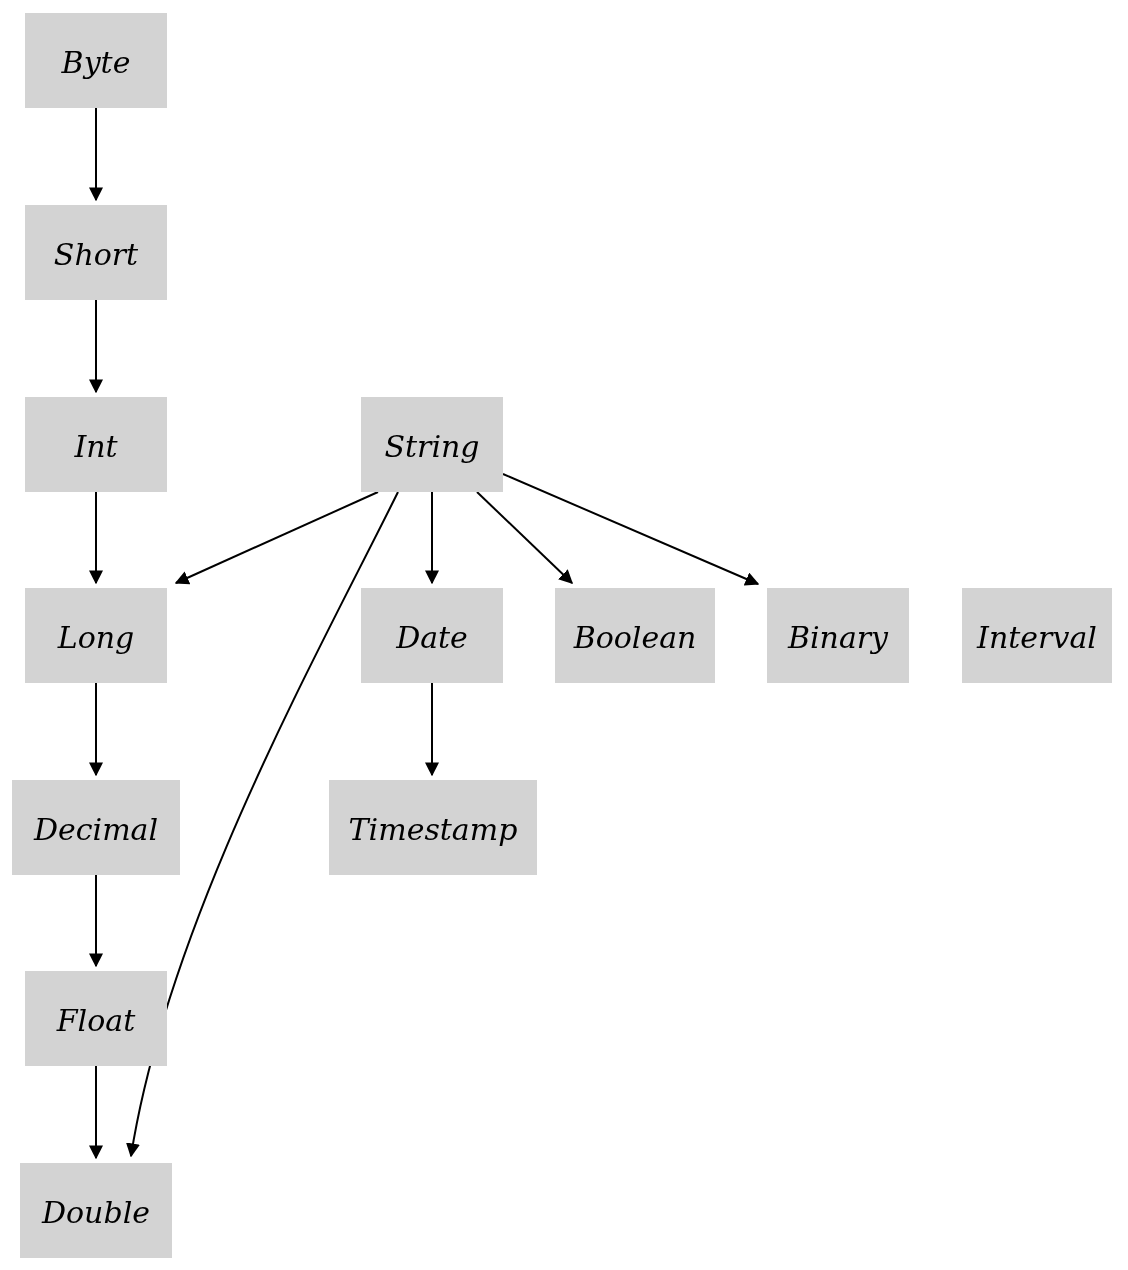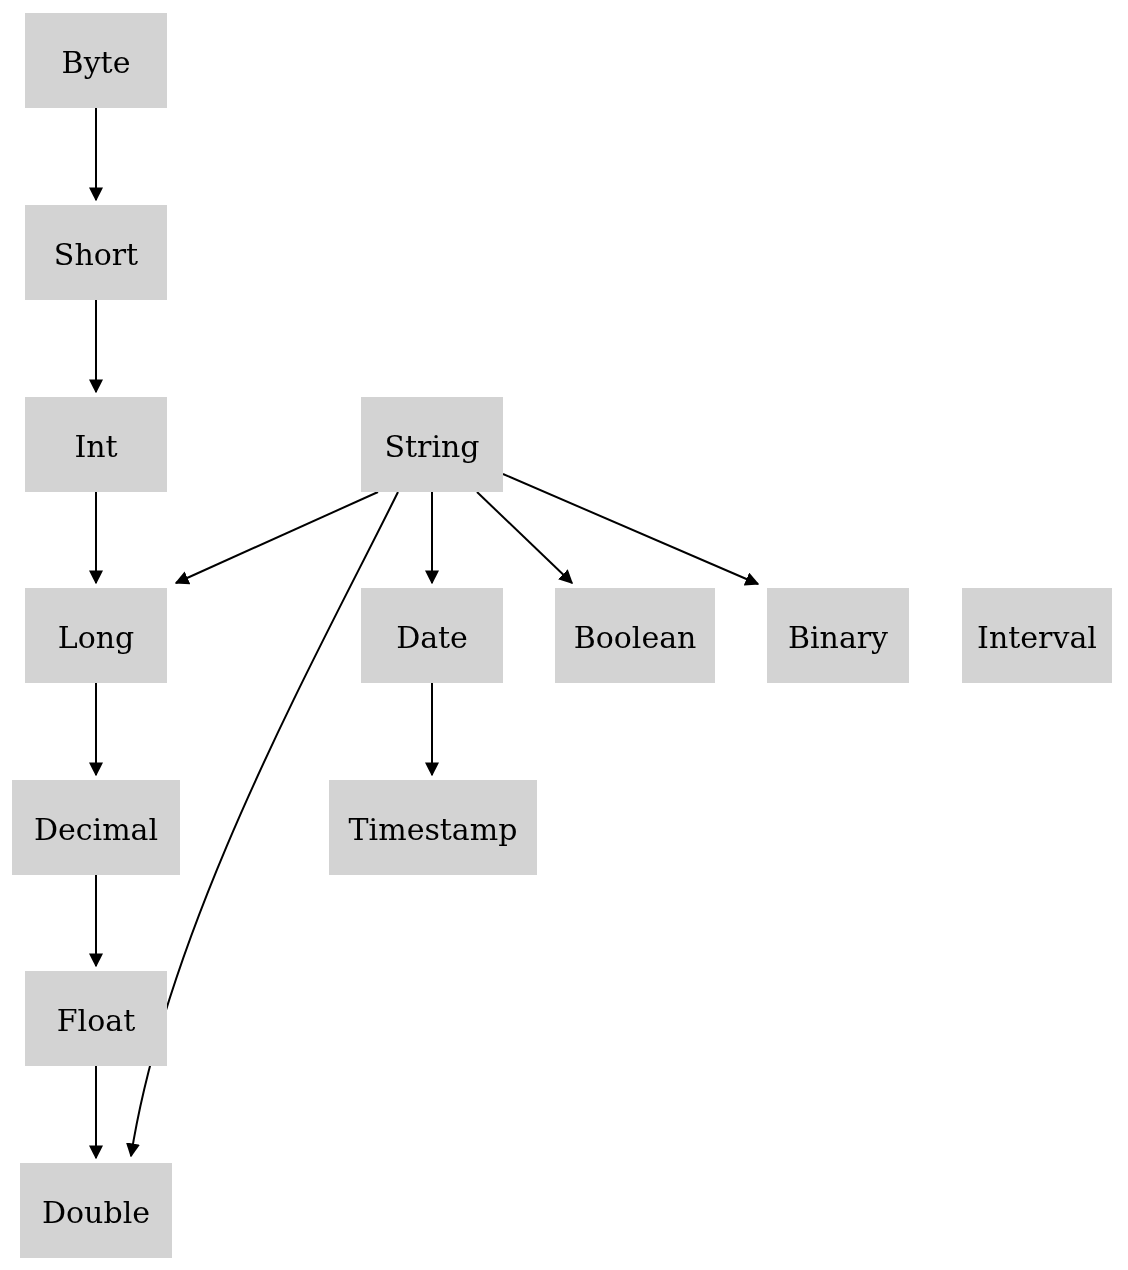--- a/index.html
+++ b/index.html
@@ -5,20 +5,21 @@
   html, body {
     margin: 0;
     padding: 0;
     background: #ffffff;
   }
   .diagram-wrap {
     width: 1128px;
     height: 1270px;
     position: relative;
     background: var(--bg, #ffffff);
+    font-style: italic;
   }
   svg {
     display: block;
   }
   .node-box {
     fill: var(--node-fill, #d3d3d3);
     stroke: none;
   }
   .node-label {
     font-family: "DejaVu Serif", "Liberation Serif", serif;

